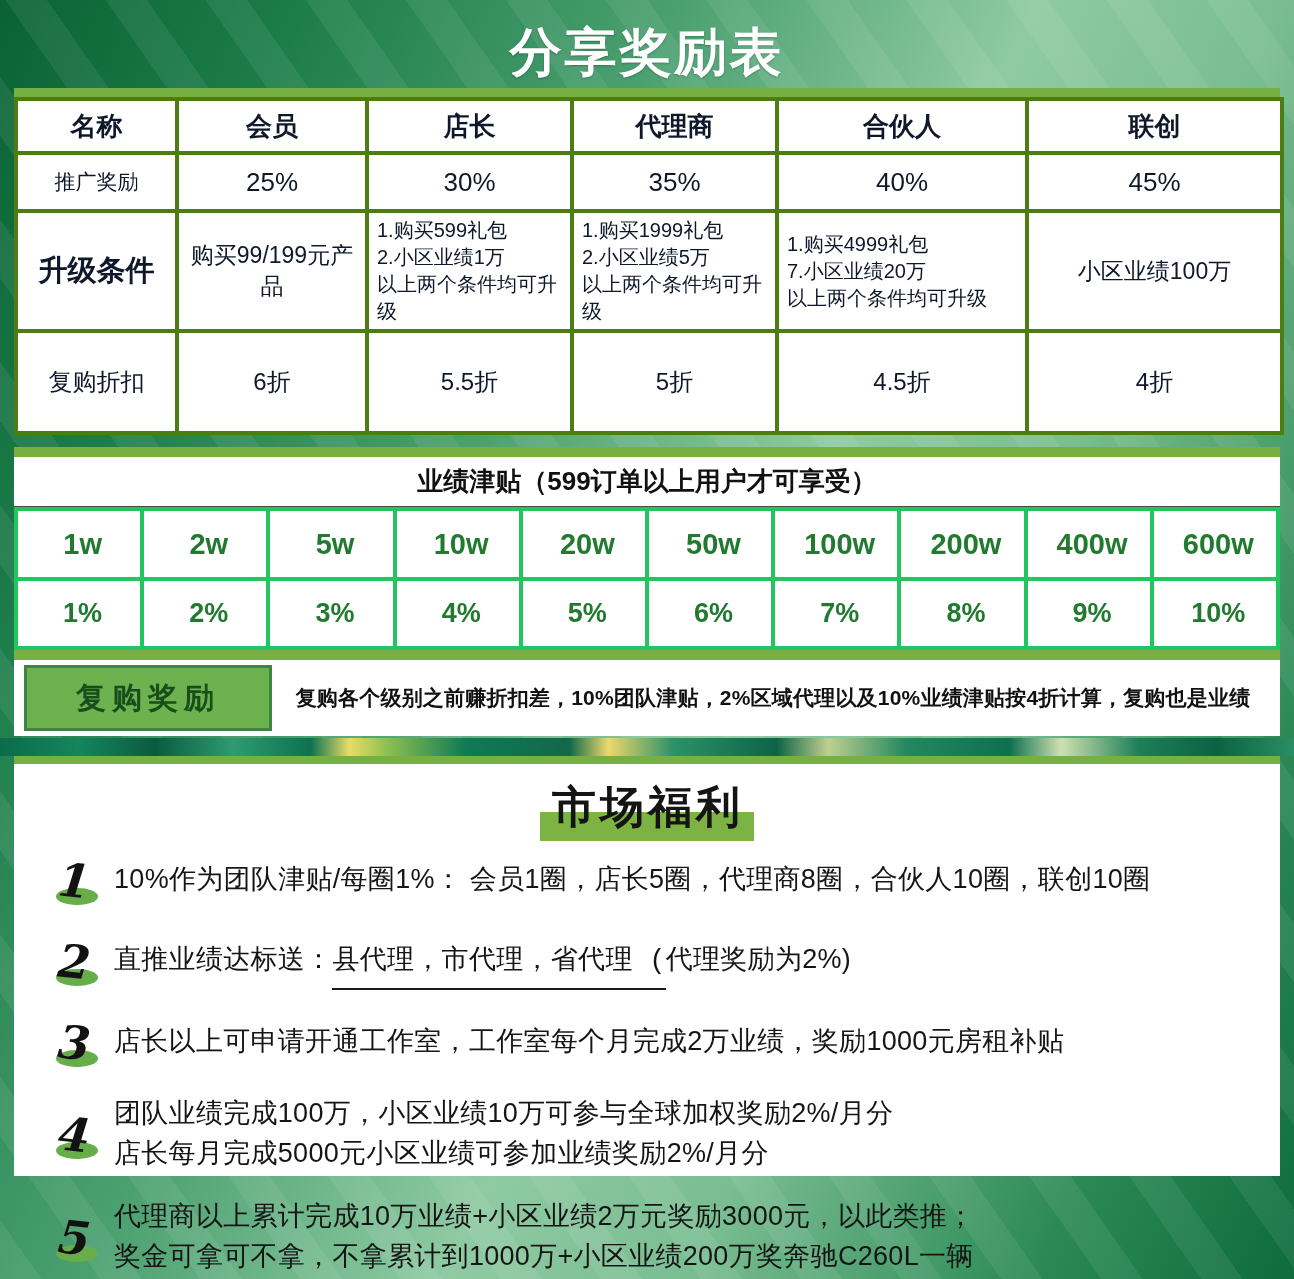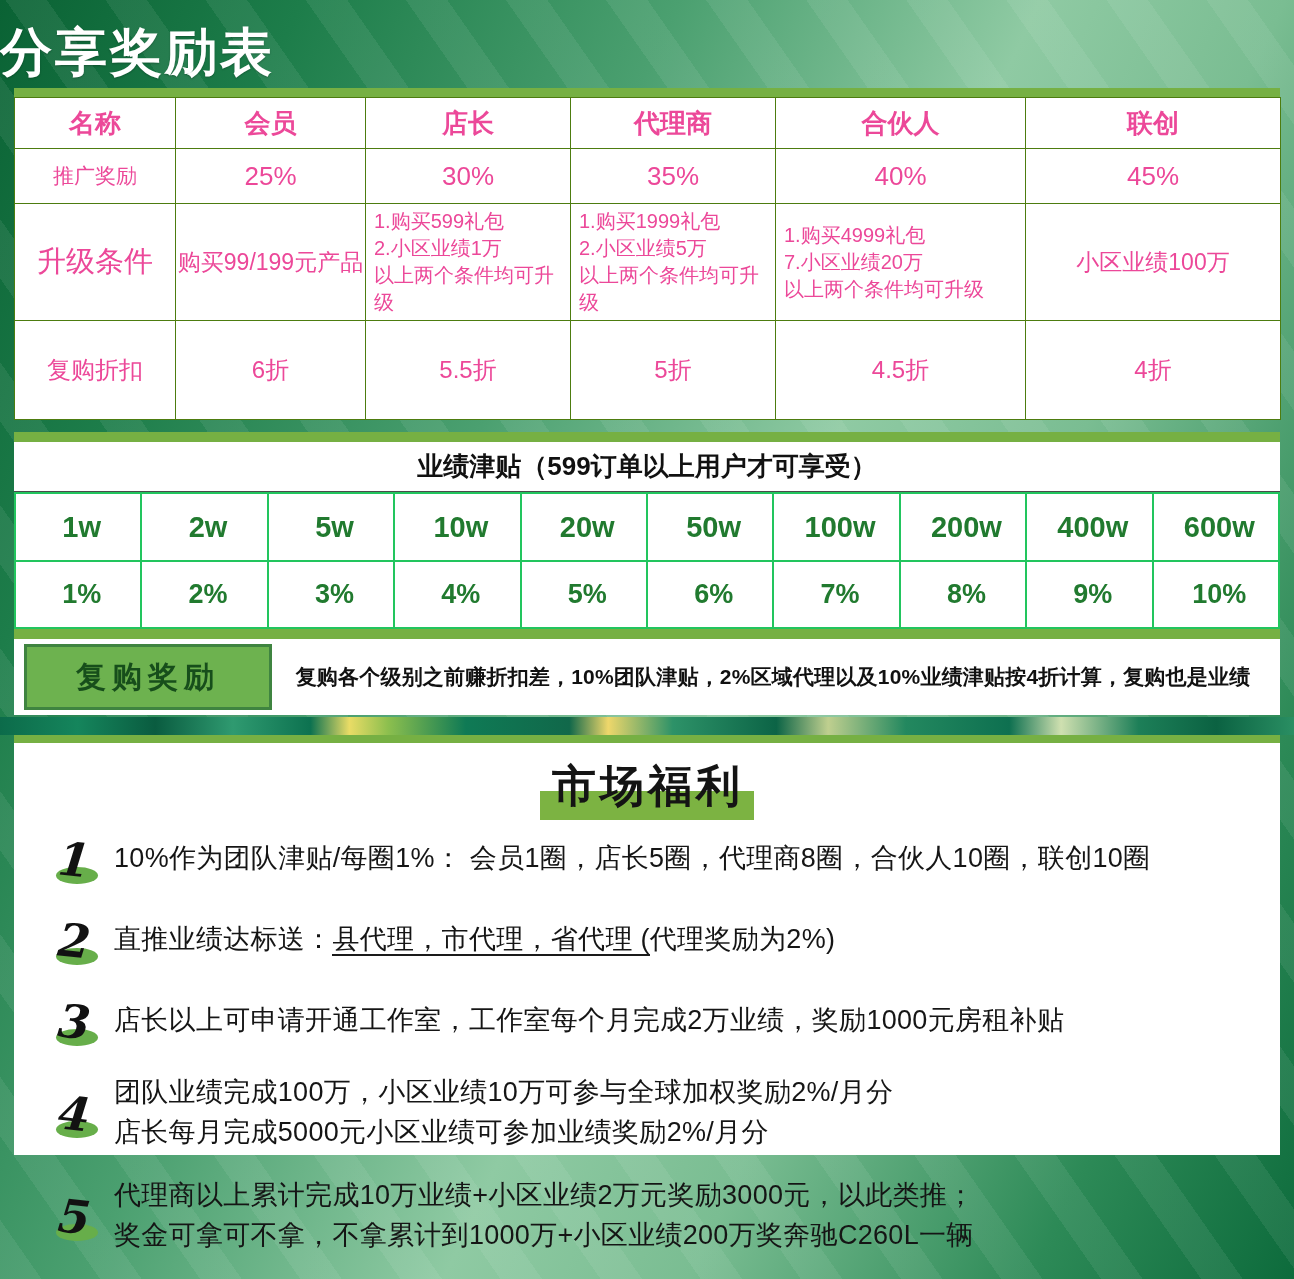--- a/index.html
+++ b/index.html
@@ -11,46 +11,47 @@
     height: 1279px;
     overflow: hidden;
     background-image:
       repeating-linear-gradient(55deg, rgba(255,255,255,0.07) 0 34px, rgba(255,255,255,0) 34px 82px),
       linear-gradient(115deg, #0a6234 0%, #1d7d4a 16%, #4ba070 36%, #8fcaa3 55%, #7abd92 68%, #2d8a57 86%, #0d6b3c 100%);
   }
 
   .poster-title {
     height: 70px;
     padding-top: 18px;
+    text-align: center;
     font-size: 52px;
     font-weight: bold;
     color: #ffffff;
     letter-spacing: 3px;
     text-shadow: 0 1px 2px rgba(0,0,0,0.25);
   }
 
   .panel { margin: 0 14px; background: #ffffff; }
   .accent-bar { height: 9px; background: #76b043; }
 
   
   table { border-collapse: collapse; width: 100%; table-layout: fixed; background:#fff; }
-  .rank-table td, .rank-table th { border: 1px solid #4d7c0f; color: #ec4899; }
+  .rank-table td, .rank-table th { border: 4px solid #4d7c0f; color: #0f172a; }
   .rank-table th { height: 48px; font-size: 26px; font-weight: 700; }
   .rank-table .promo-row td { height: 52px; font-size: 26px; text-align: center; }
   .rank-table .promo-row .row-label { font-size: 21px; }
   .rank-table .upgrade-row td { height: 106px; font-size: 20px; text-align: center; }
-  .rank-table .upgrade-row .row-label { font-size: 29px; font-weight: 400; }
+  .rank-table .upgrade-row .row-label { font-size: 29px; font-weight: 700; }
   .rank-table .upgrade-row td.multi { text-align: left; padding: 4px 8px; line-height: 1.35; }
   .rank-table .upgrade-row td.big { font-size: 23px; }
   .rank-table .discount-row td { height: 96px; font-size: 24px; text-align: center; }
 
   
   .panel-2 { margin-top: 12px; }
   .allowance-title { height: 49px; line-height: 49px; text-align: center; font-size: 26px; font-weight: 700; color:#111; border-bottom: 1px solid #4a4a4a; }
-  .allowance-table td { border: 2px solid #22c55e; text-align: center; color: #217a2f; font-weight: 700; padding-left: 8px; }
+  .allowance-table td { border: 4px solid #22c55e; text-align: center; color: #217a2f; font-weight: 700; padding-left: 8px; }
   .allowance-table .tier-row td { height: 64px; font-size: 29px; }
   .allowance-table .rate-row td { height: 63px; font-size: 27px; }
   .divider-bar { height: 10px; background: #76b043; }
 
   .repurchase-row { display: flex; align-items: center; height: 76px; padding: 0 6px 0 10px; border-radius: 9px; }
   .repurchase-badge {
     width: 242px; height: 60px; flex-shrink: 0;
     background: #6db24f; border: 3px solid #3f8440;
     color: #174e1b; font-size: 30px; font-weight: 600; letter-spacing: 6px;
     display: flex; align-items: center; justify-content: center;
@@ -81,21 +82,21 @@
   .market-list { padding: 14px 30px 0 40px; }
   .market-item { display: flex; align-items: center; margin-bottom: 23px; }
   .num-marker { position: relative; width: 46px; height: 58px; flex-shrink: 0; margin-right: 14px; }
   .num-ellipse { position: absolute; bottom: 3px; left: 50%; transform: translateX(-50%); width: 42px; height: 17px; background: #67ae4a; border-radius: 50%; }
   .num-digit {
     position: absolute; bottom: 4px; left: 50%; transform: translateX(-58%) rotate(6deg);
     font-family: "DejaVu Serif", serif; font-style: italic; font-weight: 700;
     font-size: 46px; line-height: 1; color: #121212;
   }
   .item-text { font-size: 27px; font-weight: 500; color: #151515; line-height: 40px; letter-spacing: 0.3px; }
-  .item-text .u { border-bottom: 2.5px solid #1a1a1a; padding-bottom: 0; }
+  .item-text .u { border-bottom: 2.5px solid #1a1a1a; padding-bottom: 12px; font-family: Liberation Mono, monospace; }
 </style>
 </head>
 <body>
 
 <div class="canvas">
 
   <div class="poster-title">分享奖励表</div>
 
   <div class="panel panel-1">
     <div class="accent-bar"></div>

